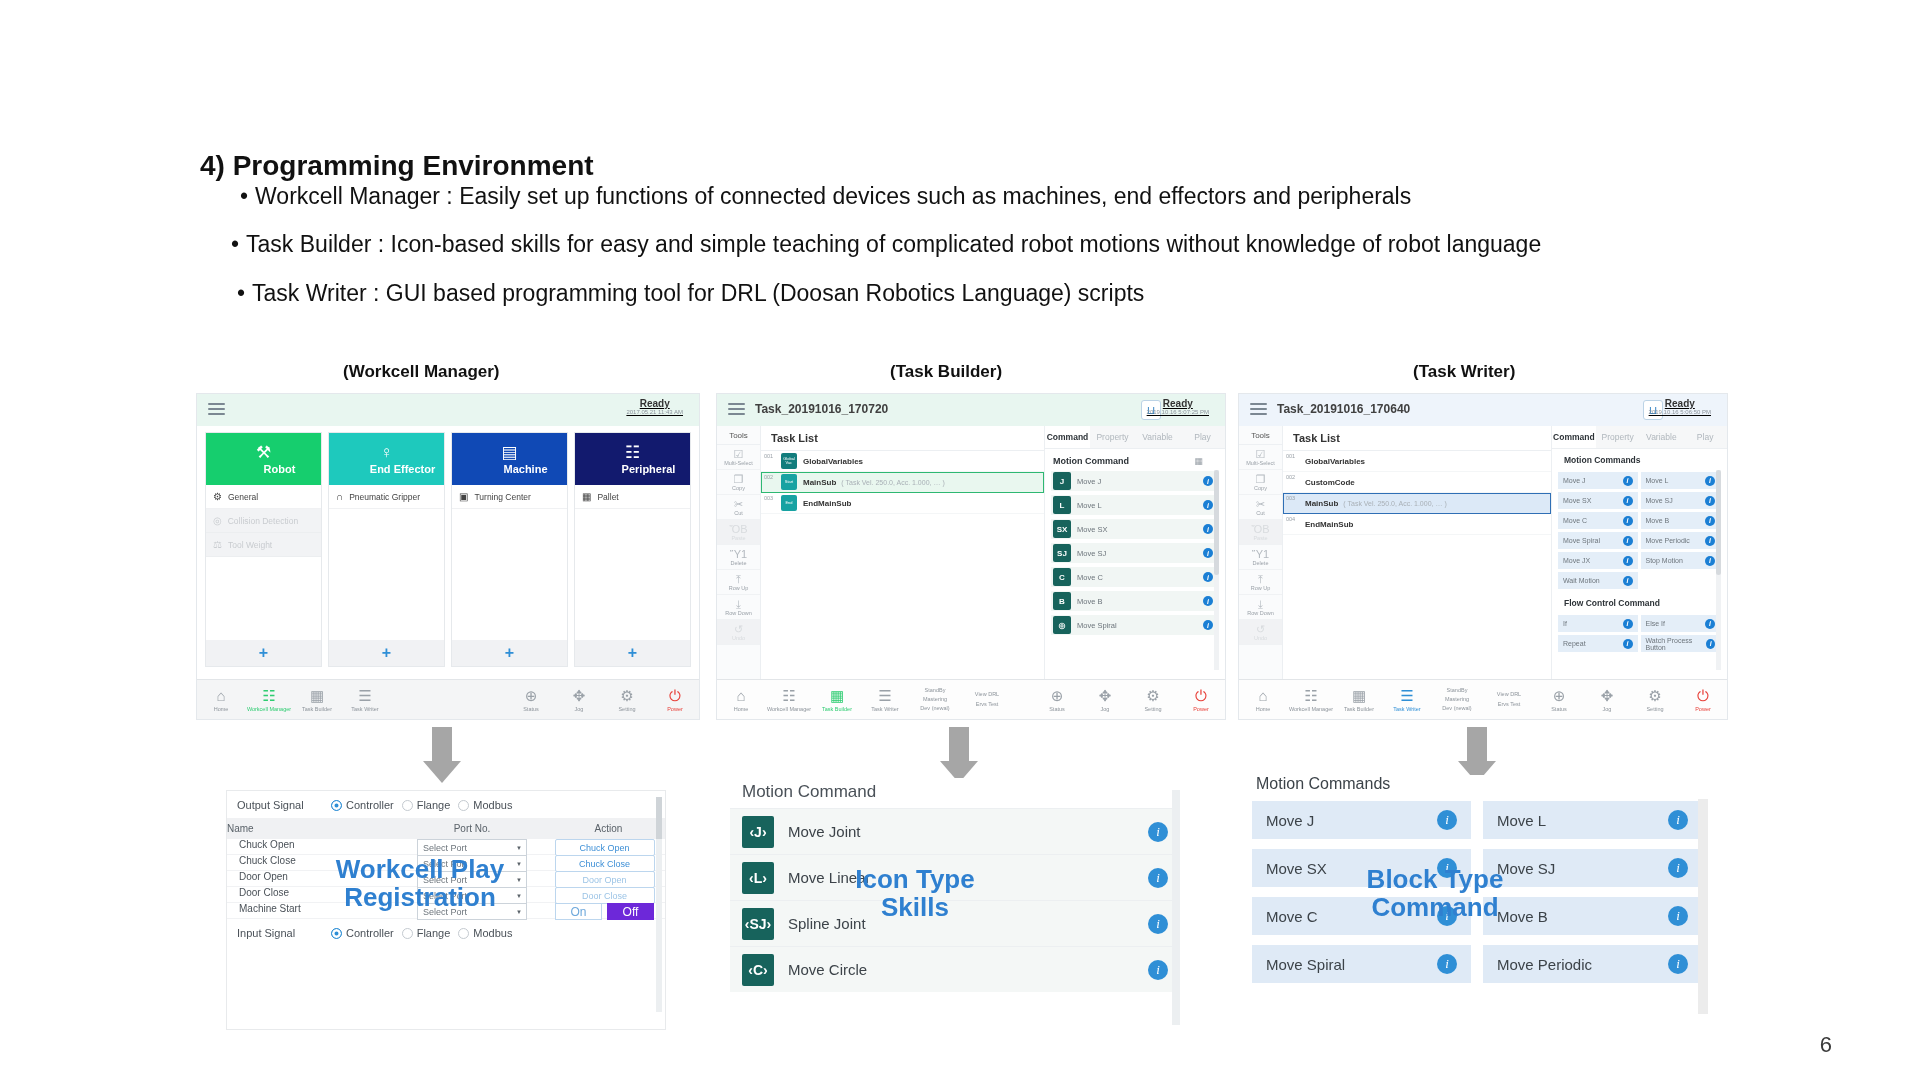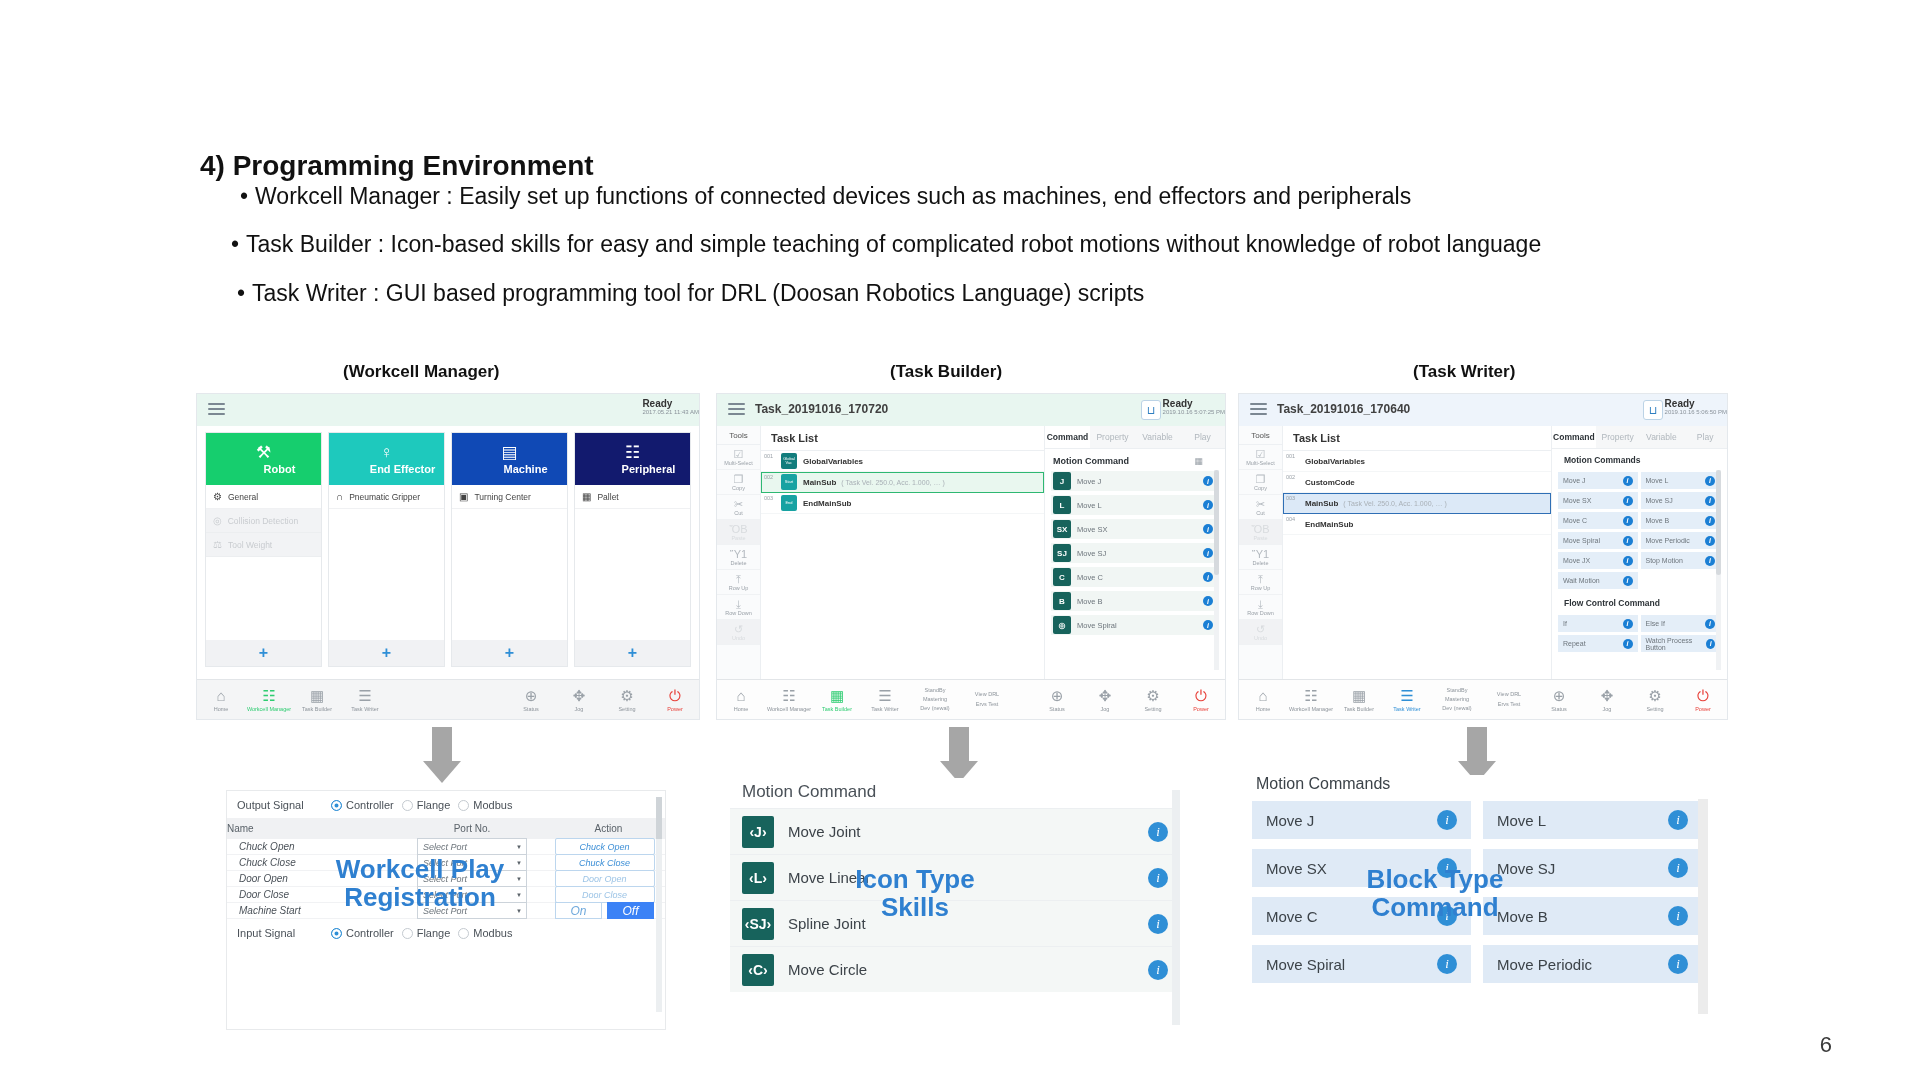--- a/index.html
+++ b/index.html
@@ -54,21 +54,21 @@
   .p1 { left:196px; width:504px; }
   .p2 { left:716px; width:510px; }
   .p3 { left:1238px; width:490px; }
 
   .ptop { height:32px; position:relative; }
   .ptop.green { background:#e8f6f0; }
   .ptop.blue  { background:#eef4fb; }
   .hamb { position:absolute; left:11px; top:9px; width:17px; }
   .hamb i { display:block; height:2px; background:#7b8792; margin-bottom:3px; border-radius:1px;}
   .ptitle { position:absolute; left:38px; top:8px; font-size:12px; font-weight:bold; color:#404040; }
-  .ready { position:absolute; right:0; top:4px; text-align:left; }
+  .ready { position:absolute; right:16px; top:4px; text-align:center;text-decoration:underline; }
   .ready b { font-size:10px; color:#333; display:block; line-height:1.1;}
   .ready s { font-size:6px; color:#8a929a; text-decoration:none; display:block; }
   .robo-badge{ position:absolute; right:64px; top:6px; width:20px;height:20px;
     border:1px solid #bcd3e6; border-radius:3px; background:#fff;
     display:flex;align-items:center;justify-content:center;font-size:11px;color:#2f7fc1;}
 
   
   .ptool { position:absolute; left:0; bottom:0; width:100%; height:40px;
            background:#f4f5f6; border-top:1px solid #e2e5e8;
            display:flex; align-items:center; }
@@ -175,37 +175,37 @@
   .sigrow { display:flex; align-items:center; gap:8px; padding:7px 10px; font-size:11px; color:#4a5158;}
   .rad { width:11px;height:11px;border-radius:50%;border:1.5px solid #c4cad0;
          display:inline-block; position:relative; top:2px; margin-right:4px;}
   .rad.on { border-color:#2f8fd6; background:#2f8fd6;
             box-shadow: inset 0 0 0 2.5px #fff; }
   .sig-lab { min-width:86px; }
   .thead { display:flex; background:#f0f1f3; font-size:10px; color:#5a6269;
            padding:5px 0; }
   .thead .c1{ width:165px; padding-left:0;} .thead .c2{ width:160px; text-align:center;}
   .thead .c3{ flex:1; text-align:center;}
-  .trw { display:flex; align-items:center; font-size:10px; color:#4a5158;
-         border-bottom:1px solid #f1f2f4; height:16px;font-style:italic; }
+  .trw { display:flex; align-items:flex-start; font-size:10px; color:#4a5158;
+         border-bottom:1px solid #f1f2f4; height:16px; }
   .trw .c1{ width:165px; padding-left:12px;} 
   .trw .c2{ width:160px; display:flex; justify-content:center;}
   .trw .c3{ flex:1; display:flex; justify-content:center; gap:5px; padding-right:8px;}
   .sel-port { width:110px; height:17px; border:1px solid #ccd3da; background:#fff;
               font-size:9px; color:#6d757c; display:flex; align-items:center;
               padding:0 5px; position:relative; }
   .sel-port:after{ content:"▼"; position:absolute; right:4px; font-size:6px; color:#5a6269;}
   .act-btn { width:100px; height:17px; border:1px solid #bcd6ee; color:#3d8fd6;
              background:#fff; font-size:9px; display:flex; align-items:center;
              justify-content:center; border-radius:2px;}
   .act-btn.pale{ color:#9cc4e6; }
   .act-sm { width:47px; height:17px; font-size:12px; display:flex; align-items:center;
             justify-content:center; border-radius:0; }
   .act-sm.off-on { border:1px solid #bcd6ee; color:#6fa9dc; background:#fff; }
-  .act-sm.off-off{ background:#3b82f6; color:#fff; }
+  .act-sm.off-off{ background:#6d28d9; color:#fff; }
   .d1-scroll { position:absolute; right:3px; top:6px; width:6px; height:215px; background:#eceff1;}
   .d1-scroll i{ display:block; width:6px;height:42px;background:#cfd4d8;}
 
   
   .d2-head { font-size:17px; color:#4a5158; padding:4px 0 6px 12px; }
   .d2-row { display:flex; align-items:center; gap:14px; height:46px;
             border-top:1px solid #eceff1; background:#f4f7f6; padding:0 12px; }
   .d2-ico { width:32px;height:32px;background:#17635c;color:#fff;border-radius:2px;
             display:flex;align-items:center;justify-content:center;
             font-size:14px; font-weight:bold; }

